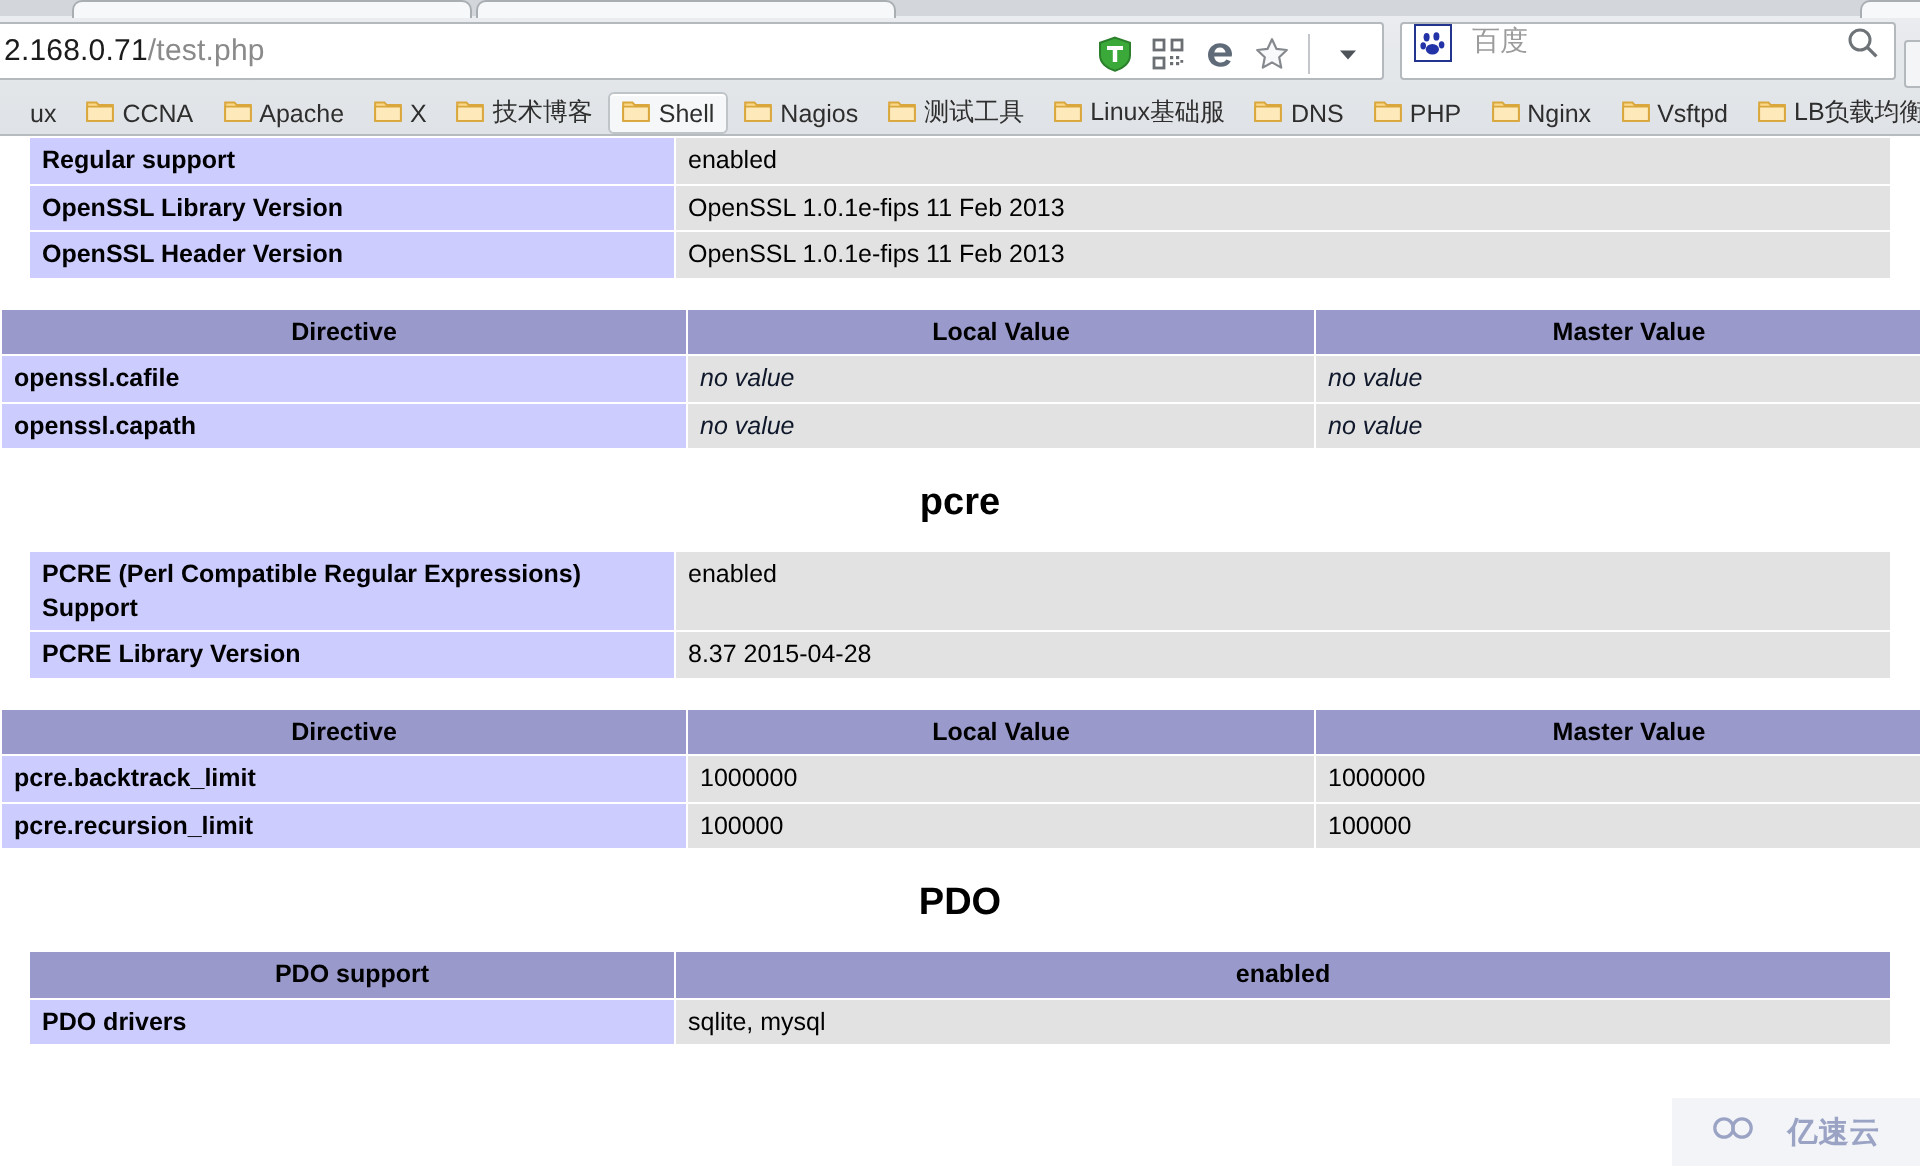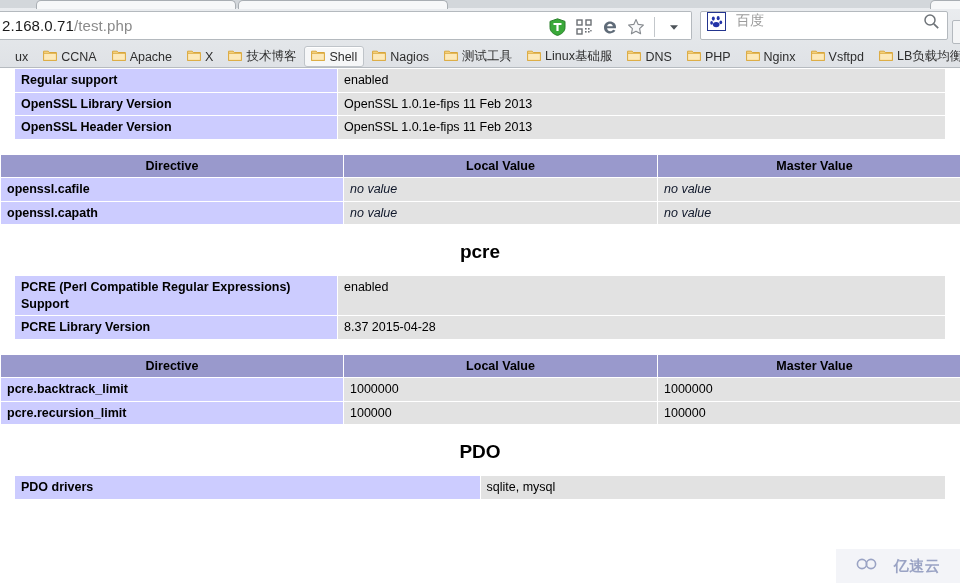--- a/index.html
+++ b/index.html
@@ -517,20 +517,24 @@
         <td class="v">100000</td>
       </tr>
     </tbody>
   </table>
 
   <h2 class="section">PDO</h2>
 
   <table class="phpinfo-table">
     <tbody>
       <tr>
+        <th class="h" style="width:310px">PDO support</th>
+        <th class="h">enabled</th>
+      </tr>
+      <tr>
         <td class="e">PDO drivers</td>
         <td class="v">sqlite, mysql</td>
       </tr>
     </tbody>
   </table>
 
   <div class="watermark">
     <span>
       <svg width="22" height="14" viewBox="0 0 22 14">
         <circle cx="6" cy="7" r="4.6" fill="none" stroke="#9aa3c4" stroke-width="1.6"></circle>

